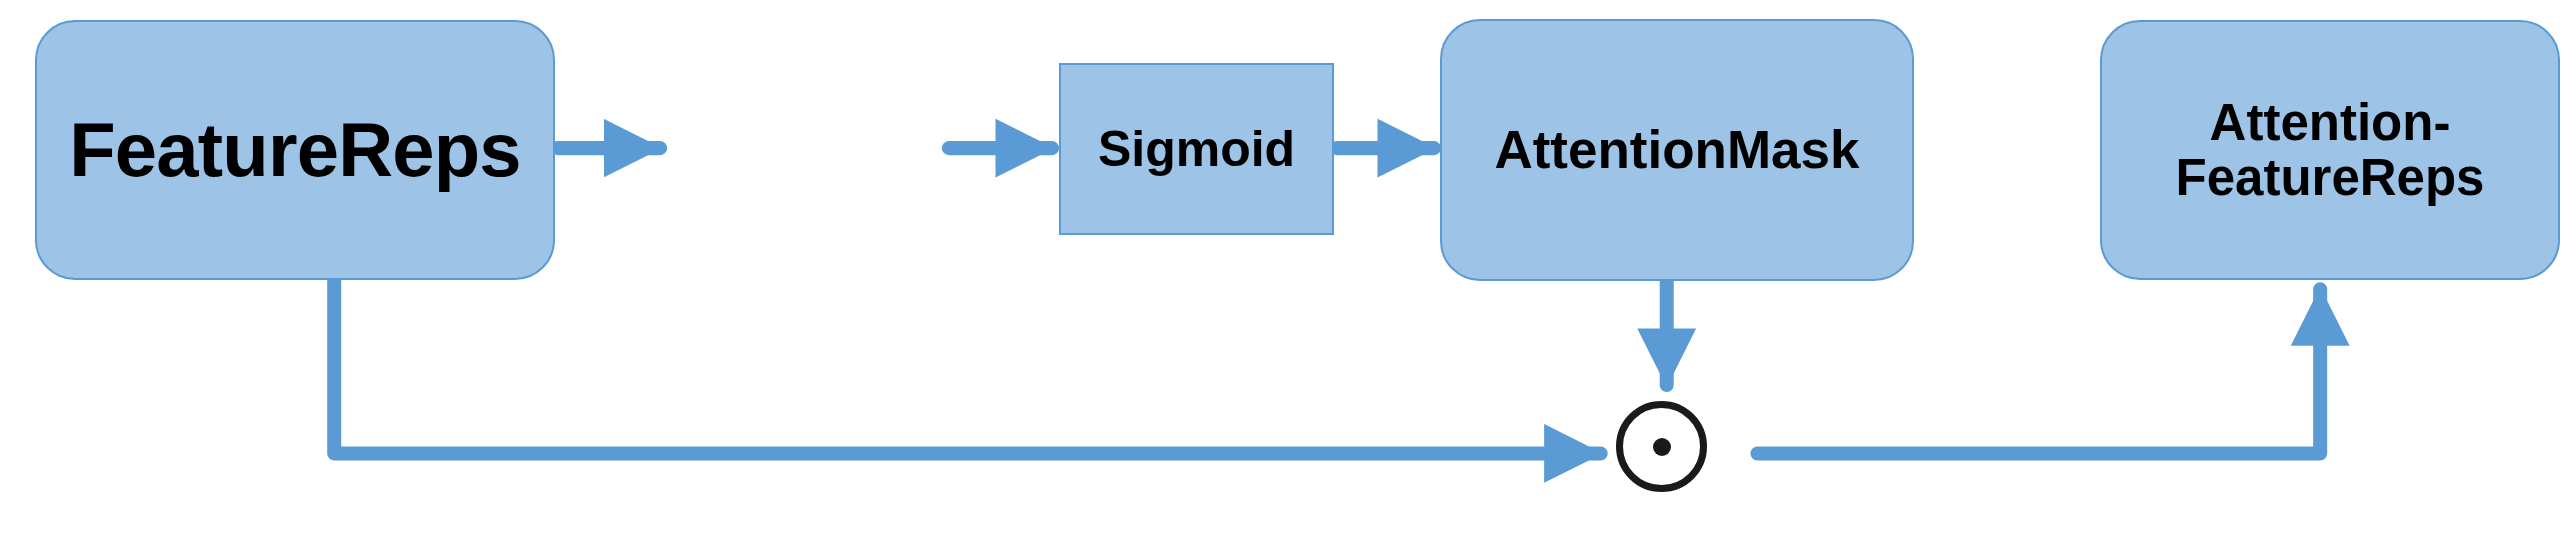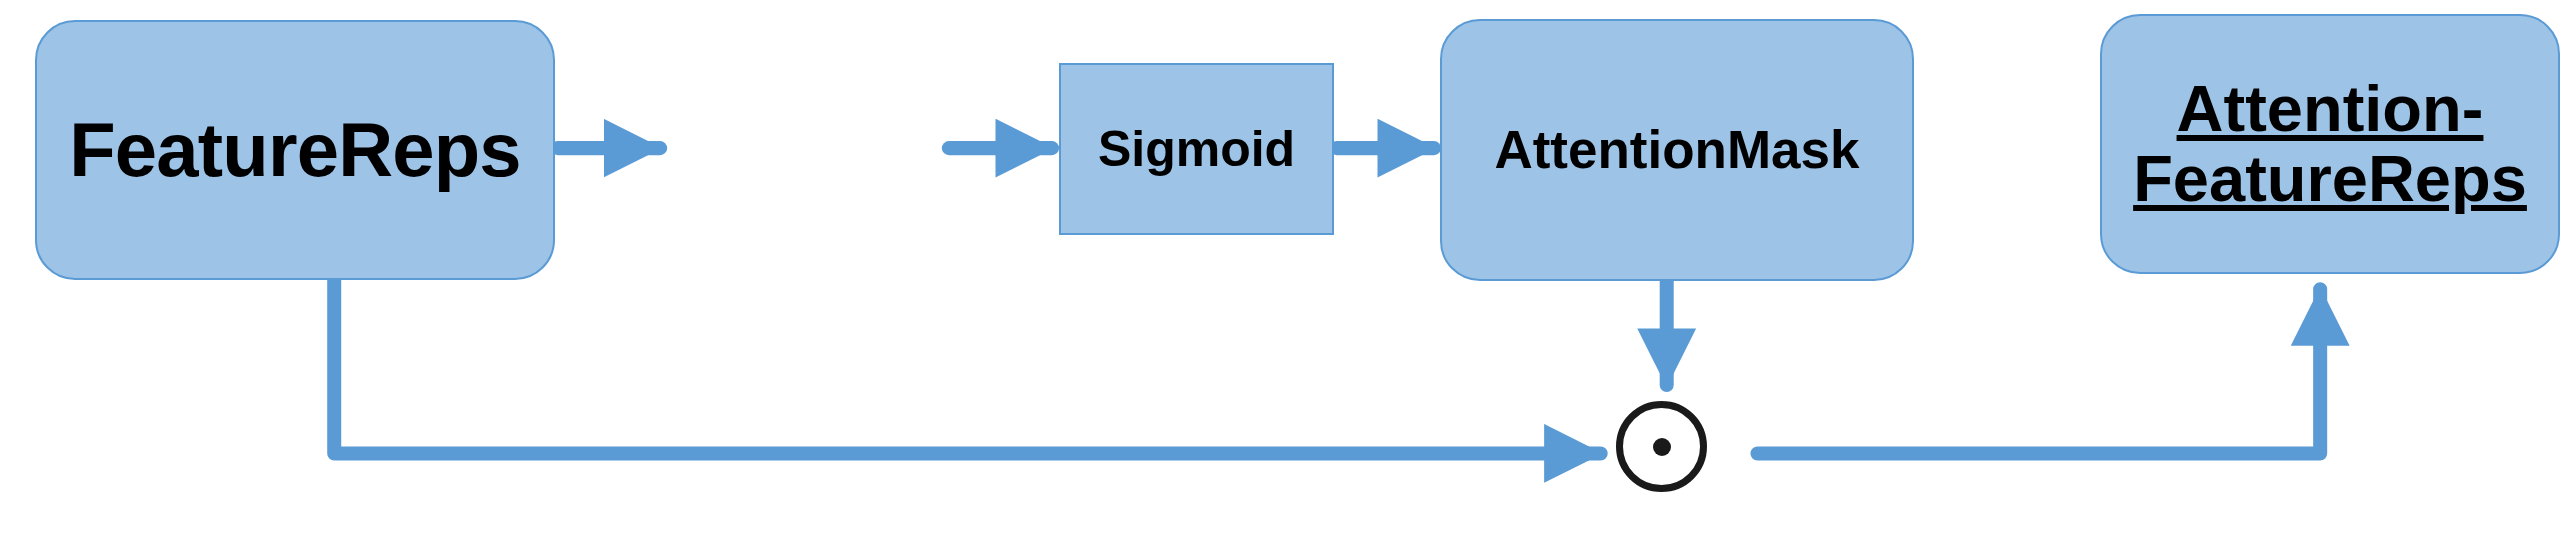--- a/index.html
+++ b/index.html
@@ -55,23 +55,22 @@
   }
   #node-sigmoid {
     left: 1059px; top: 51px; width: 275px; height: 172px;
     font-size: 50px;
   }
   #node-attentionmask {
     left: 1440px; top: 6.6px; width: 474px; height: 262px;
     font-size: 53px;
   }
   #node-attention-featurereps {
-    left: 2100px; top: 2px; width: 460px; height: 260px;
-    font-size: 65px;
-    text-decoration: underline;
+    left: 2100px; top: 8px; width: 460px; height: 260px;
+    font-size: 51px;
   }
 
   #op-multiply {
     position: absolute;
     left: 1616px;
     top: 389px;
     width: 91px;
     height: 91px;
     box-sizing: border-box;
     border: 7.4px solid #1a1a1a;

